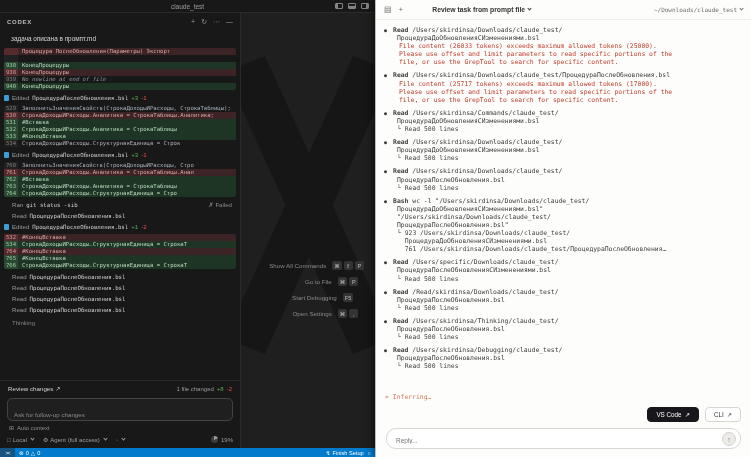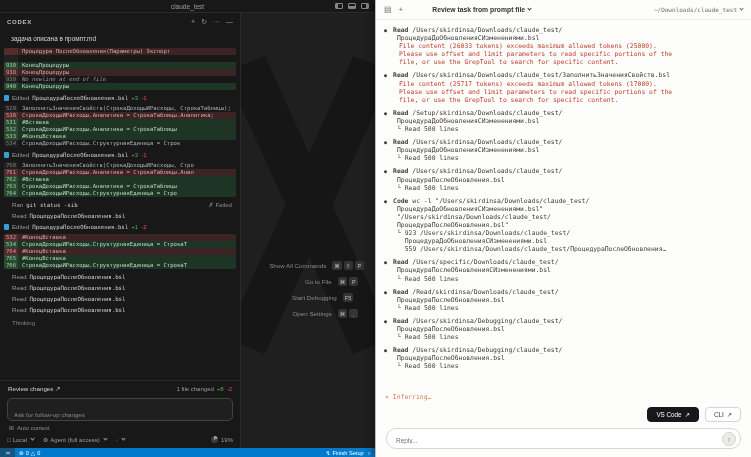--- a/index.html
+++ b/index.html
@@ -378,61 +378,61 @@
 
     <div class="cl-content">
         <div class="entry">
           <div class="cmdline"><span class="bullet">● </span><span class="tool">Read </span><span>/Users/skirdinsa/Downloads/claude_test/
 ПроцедураДоОбновленияСИзменениями.bsl</span></div>
           <div class="res err">File content (26033 tokens) exceeds maximum allowed tokens (25000).
 Please use offset and limit parameters to read specific portions of the
 file, or use the GrepTool to search for specific content.</div>
         </div>
         <div class="entry">
-          <div class="cmdline"><span class="bullet">● </span><span class="tool">Read </span><span>/Users/skirdinsa/Downloads/claude_test/ЗаполнитьЗначенияСвойств.bsl</span></div>
+          <div class="cmdline"><span class="bullet">● </span><span class="tool">Read </span><span>/Users/skirdinsa/Downloads/claude_test/ПроцедураПослеОбновления.bsl</span></div>
           <div class="res err">File content (25717 tokens) exceeds maximum allowed tokens (17000).
 Please use offset and limit parameters to read specific portions of the
 file, or use the GrepTool to search for specific content.</div>
         </div>
         <div class="entry">
-          <div class="cmdline"><span class="bullet">● </span><span class="tool">Read </span><span>/Setup/skirdinsa/Downloads/claude_test/
+          <div class="cmdline"><span class="bullet">● </span><span class="tool">Read </span><span>/Users/skirdinsa/Commands/claude_test/
 ПроцедураДоОбновленияСИзменениями.bsl</span></div>
           <div class="res">└ Read 500 lines</div>
         </div>
         <div class="entry">
           <div class="cmdline"><span class="bullet">● </span><span class="tool">Read </span><span>/Users/skirdinsa/Downloads/claude_test/
 ПроцедураДоОбновленияСИзменениями.bsl</span></div>
           <div class="res">└ Read 500 lines</div>
         </div>
         <div class="entry">
           <div class="cmdline"><span class="bullet">● </span><span class="tool">Read </span><span>/Users/skirdinsa/Downloads/claude_test/
 ПроцедураПослеОбновления.bsl</span></div>
           <div class="res">└ Read 500 lines</div>
         </div>
         <div class="entry">
-          <div class="cmdline"><span class="bullet">● </span><span class="tool">Code </span><span>wc -l "/Users/skirdinsa/Downloads/claude_test/
+          <div class="cmdline"><span class="bullet">● </span><span class="tool">Bash </span><span>wc -l "/Users/skirdinsa/Downloads/claude_test/
 ПроцедураДоОбновленияСИзменениями.bsl"
 "/Users/skirdinsa/Downloads/claude_test/
 ПроцедураПослеОбновления.bsl"</span></div>
           <div class="res">└ 923 /Users/skirdinsa/Downloads/claude_test/
   ПроцедураДоОбновленияСИзменениями.bsl
-  559 /Users/skirdinsa/Downloads/claude_test/ПроцедураПослеОбновления…</div>
+  761 /Users/skirdinsa/Downloads/claude_test/ПроцедураПослеОбновления…</div>
         </div>
         <div class="entry">
           <div class="cmdline"><span class="bullet">● </span><span class="tool">Read </span><span>/Users/specific/Downloads/claude_test/
 ПроцедураПослеОбновленияСИзменениями.bsl</span></div>
           <div class="res">└ Read 500 lines</div>
         </div>
         <div class="entry">
           <div class="cmdline"><span class="bullet">● </span><span class="tool">Read </span><span>/Read/skirdinsa/Downloads/claude_test/
 ПроцедураПослеОбновления.bsl</span></div>
           <div class="res">└ Read 500 lines</div>
         </div>
         <div class="entry">
-          <div class="cmdline"><span class="bullet">● </span><span class="tool">Read </span><span>/Users/skirdinsa/Debugging/claude_test/
+          <div class="cmdline"><span class="bullet">● </span><span class="tool">Read </span><span>/Users/skirdinsa/Thinking/claude_test/
 ПроцедураПослеОбновления.bsl</span></div>
           <div class="res">└ Read 500 lines</div>
         </div>
         <div class="entry">
           <div class="cmdline"><span class="bullet">● </span><span class="tool">Read </span><span>/Users/skirdinsa/Debugging/claude_test/
 ПроцедураПослеОбновления.bsl</span></div>
           <div class="res">└ Read 500 lines</div>
         </div>
       </div>
 

